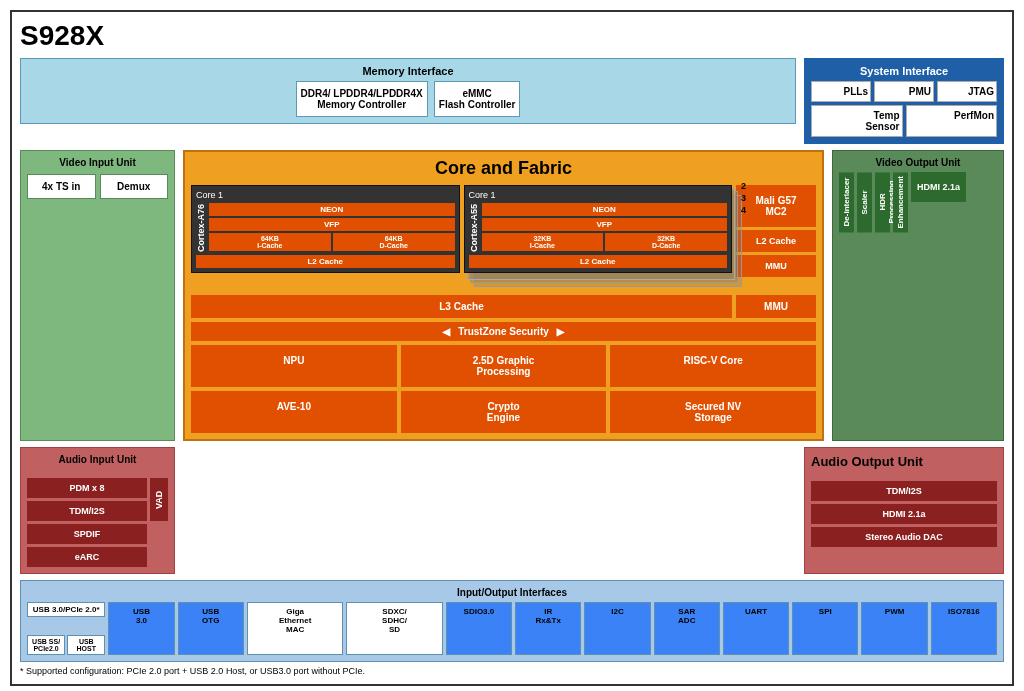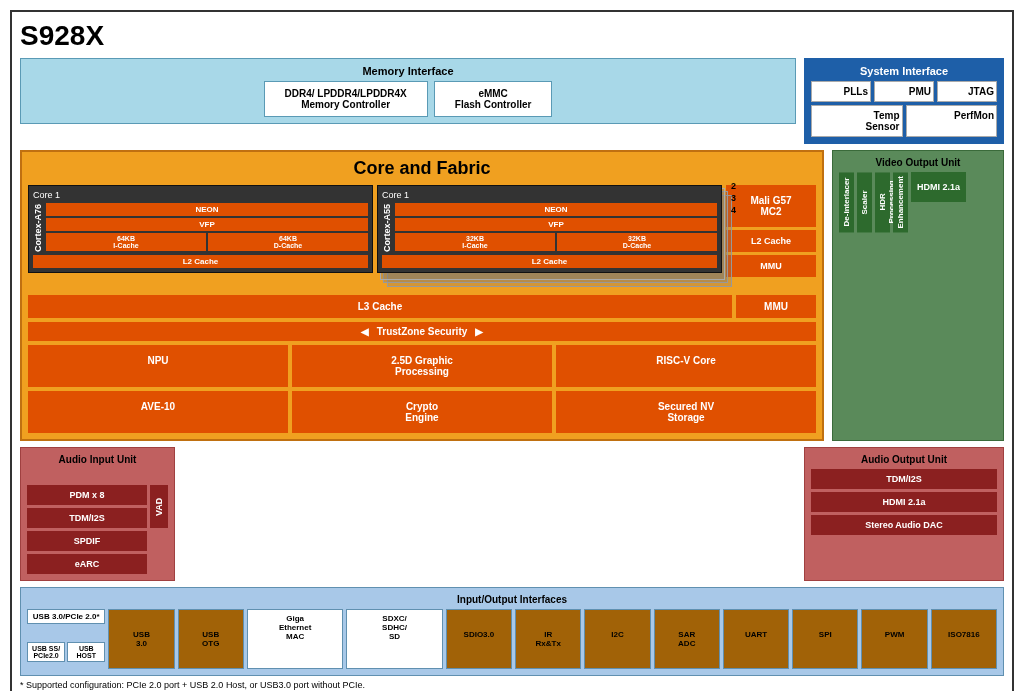--- a/index.html
+++ b/index.html
@@ -43,21 +43,21 @@
       margin-bottom: 4px;
     }
     .memory-interface .mem-boxes {
       display: flex;
       gap: 6px;
       justify-content: center;
     }
     .mem-box {
       background: #fff;
       border: 1.5px solid #5a9ab5;
-      padding: 6px 20px;
+      padding: 6px 4px;
       font-size: 10px;
       font-weight: bold;
       text-align: center;
     }
     .system-interface {
       width: 200px;
       background: #1e5fa8;
       border: 1.5px solid #1e5fa8;
       padding: 6px;
     }
@@ -308,21 +308,21 @@
     .audio-input-unit {
       width: 155px;
       background: #c06060;
       border: 1.5px solid #a04040;
       padding: 6px;
     }
     .audio-input-unit .section-title {
       font-size: 10px;
       font-weight: bold;
       text-align: center;
-      margin-bottom: 20px;
+      margin-bottom: 13px;
     }
     .ai-box {
       background: #8b2020;
       color: #fff;
       font-size: 9px;
       font-weight: bold;
       text-align: center;
       padding: 5px 3px;
     }
     .ai-vad {
@@ -347,24 +347,23 @@
       text-align: center;
       padding: 5px 3px;
     }
     .audio-output-unit {
       width: 200px;
       background: #c06060;
       border: 1.5px solid #a04040;
       padding: 6px;
     }
     .audio-output-unit .section-title {
-      font-size: 10px;
-      font-weight: bold;
-      text-align: center;
-      margin-bottom: 4px;
+      font-size: 13px;
+      font-weight: bold;
+      margin-bottom: 12px;
     }
     .ao-grid {
       display: flex;
       flex-direction: column;
       gap: 3px;
     }
     .ao-box {
       background: #8b2020;
       color: #fff;
       font-size: 9px;
@@ -384,26 +383,26 @@
       text-align: center;
       margin-bottom: 4px;
     }
     .io-grid {
       display: flex;
       gap: 3px;
       align-items: stretch;
     }
     .io-box {
       flex: 1;
-      background: #a16207;
+      background: #3b82f6;
       border: 1.5px solid #6090b0;
       font-size: 8px;
       font-weight: bold;
       text-align: center;
-      padding: 20px 2px;
+      padding: 4px 2px;
     }
     .io-box-double {
       flex: 1.5;
       background: #fff;
       border: 1.5px solid #6090b0;
       font-size: 8px;
       font-weight: bold;
       text-align: center;
       padding: 4px 2px;
     }
@@ -482,20 +481,27 @@
       <div class="sys-grid-row2">
         <div class="sys-box" style="white-space:pre-line;">Temp
 Sensor</div>
         <div class="sys-box">PerfMon</div>
       </div>
     </div>
   </div>
 
   <div class="middle-row">
 
+    <div class="video-input-unit">
+      <div class="section-title">Video Input Unit</div>
+      <div class="vi-boxes">
+        <div class="vi-box">4x TS in</div>
+        <div class="vi-box">Demux</div>
+      </div>
+    </div>
 
     <div class="core-fabric">
       <div class="core-fabric-title">Core and Fabric</div>
 
       <div class="middle-content">
         <div class="left-cores">
 
           <div style="display:flex; gap:4px; margin-bottom:4px; position:relative;">
 
             <div style="flex:1; position:relative;">
@@ -545,21 +551,21 @@
 I-Cache</div>
                       <div class="cache-box" style="white-space:pre-line;">32KB
 D-Cache</div>
                     </div>
                   </div>
                 </div>
                 <div class="l2-cache-box">L2 Cache</div>
               </div>
             </div>
 
-            <div style="width:90px; display:flex; flex-direction:column; gap:3px;">
+            <div style="width:80px; display:flex; flex-direction:column; gap:3px;">
               <div class="mali-box" style="white-space:pre-line;">Mali G57
 MC2</div>
               <div class="mali-l2">L2 Cache</div>
               <div class="mali-mmu">MMU</div>
             </div>
           </div>
 
           <div style="display:flex; gap:4px; margin-bottom:4px; margin-top:18px;">
             <div class="l3-box">L3 Cache</div>
             <div class="mmu-box">MMU</div>

